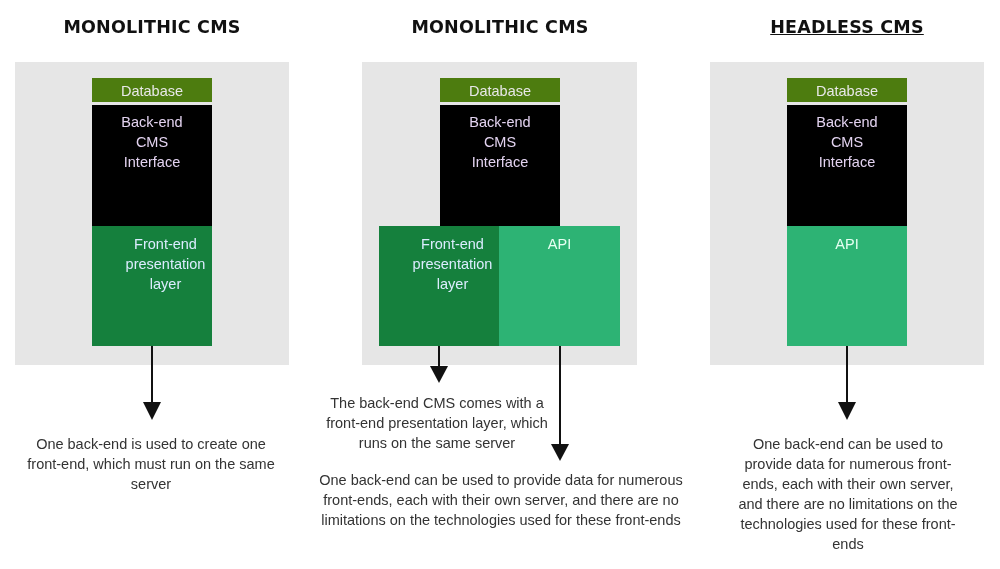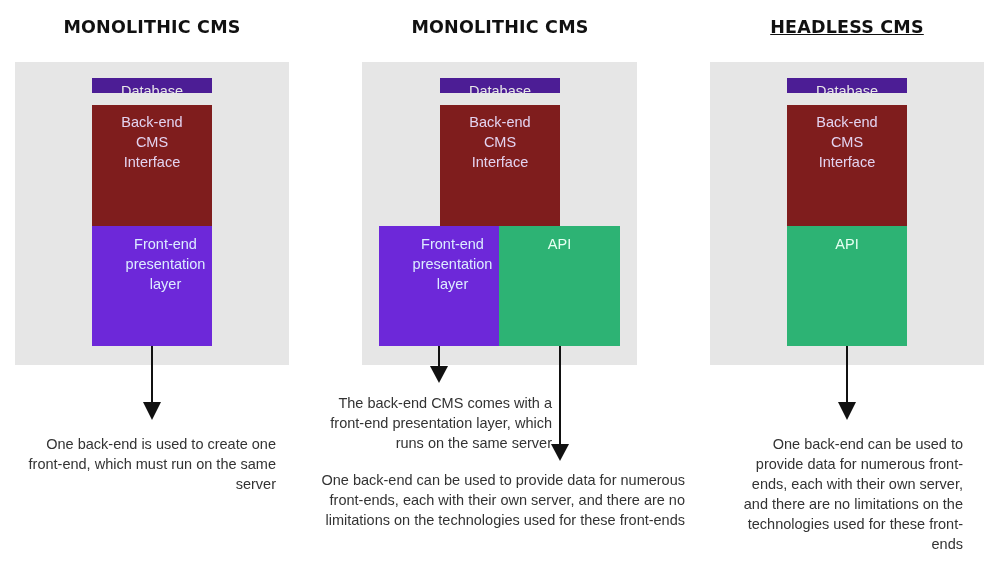--- a/index.html
+++ b/index.html
@@ -11,27 +11,27 @@
   .title {
     position: absolute; top: 17px; width: 300px; text-align: center;
     font-family: "DejaVu Sans", "Liberation Sans", sans-serif;
     font-weight: bold; font-size: 17.5px; color: #111; letter-spacing: 0.2px;
   }
   .panel { position: absolute; top: 62px; height: 303px; background: #e6e6e6; }
   .blk {
     position: absolute; box-sizing: border-box; text-align: center;
     font-size: 14.5px; line-height: 20px; padding-top: 3px;
   }
-  .db { background: #4c1d95; color: #e8e8e8; height: 15px; padding-top: 3px; }
-  .purple { background: #7f1d1d; color: #e3d3f0; padding-top: 7px; }
-  .blue { background: #6d28d9; color: #dcecff; padding-top: 8px; padding-left: 27px; }
+  .db { background: #4d7c0f; color: #e8e8e8; height: 24px; padding-top: 3px; }
+  .purple { background: #000000; color: #e3d3f0; padding-top: 7px; }
+  .blue { background: #15803d; color: #dcecff; padding-top: 8px; padding-left: 27px; }
   .green { background: #2db374; color: #e6fff2; padding-top: 8px; }
   .blk span { display: block; }
   .desc {
-    position: absolute; text-align: right; color: #333;
+    position: absolute; text-align: center; color: #333;
     font-size: 14.5px; line-height: 20px;
   }
   svg.arrows { position: absolute; left: 0; top: 0; }
 </style>
 </head>
 <body>
 
 <div class="title" style="left:2px;">MONOLITHIC CMS</div>
 <div class="title" style="left:350px;">MONOLITHIC CMS</div>
 <div class="title" style="left:697px;text-decoration:underline;">HEADLESS CMS</div>

